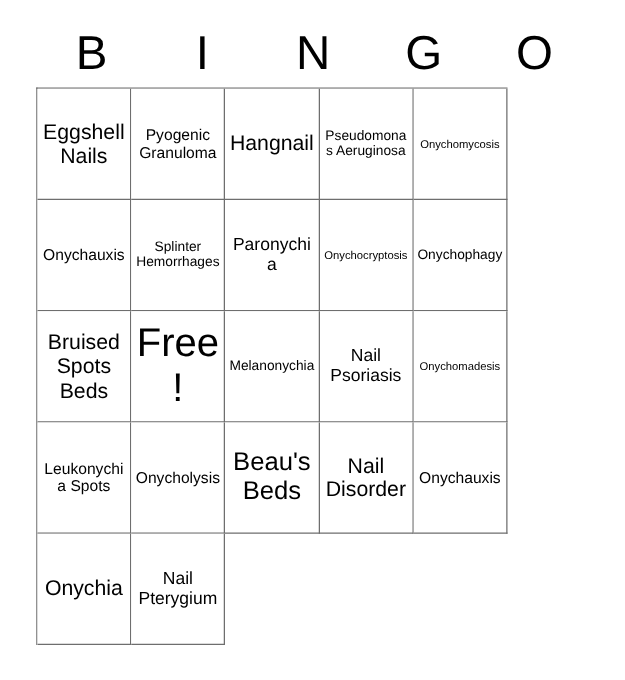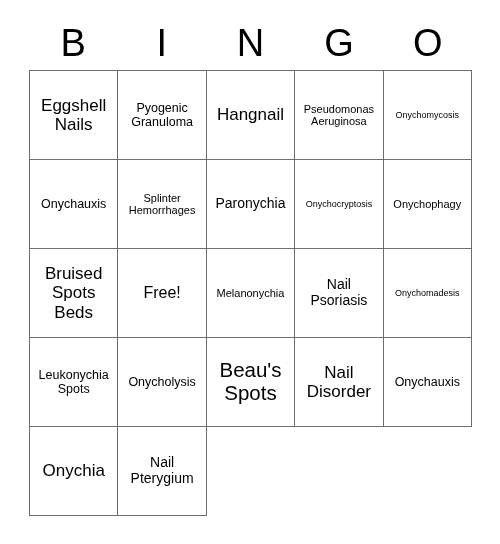--- a/index.html
+++ b/index.html
@@ -37,21 +37,21 @@
     font-weight: normal;
     line-height: 1;
     letter-spacing: 0px;
     color: #000000;
     -webkit-font-smoothing: antialiased;
   }
   #grid {
     position: absolute;
     left: 29px;
     top: 70px;
-    width: 443px;
+    width: 377px;
     height: 446px;
     display: grid;
     grid-template-columns: repeat(5, 1fr);
     grid-template-rows: repeat(5, 1fr);
     border-top: 1.5px solid #6e6e6e;
     border-left: 1.5px solid #6e6e6e;
     box-sizing: border-box;
     background: #ffffff;
   }
   .cell {
@@ -73,21 +73,21 @@
     color: #000000;
     word-wrap: break-word;
   }
   
   .s-xs  { font-size: 9px;  }
   .s-sm  { font-size: 11px; }
   .s-md  { font-size: 12.5px; }
   .s-lg  { font-size: 14px; }
   .s-xl  { font-size: 17px; }
   .s-xxl { font-size: 20.5px; }
-  .s-free{ font-size: 16px; }
+  .s-free{ font-size: 32px; }
 </style>
 </head>
 <body>
 
 <div id="card">
 
   <div id="header-row">
     <div class="header-letter">B</div>
     <div class="header-letter">I</div>
     <div class="header-letter">N</div>
@@ -146,21 +146,21 @@
         <span class="cell-text s-xs">Onychomadesis</span>
       </div>
     <div class="cell">
         <span class="cell-text s-md">Leukonychia Spots</span>
       </div>
     <div class="cell">
         <span class="cell-text s-md">Onycholysis</span>
       </div>
 
     <div class="cell">
-        <span class="cell-text s-xxl">Beau's Spots</span>
+        <span class="cell-text s-xxl">Beau's Beds</span>
       </div>
     <div class="cell">
         <span class="cell-text s-xl">Nail Disorder</span>
       </div>
     <div class="cell">
         <span class="cell-text s-md">Onychauxis</span>
       </div>
     <div class="cell">
         <span class="cell-text s-xl">Onychia</span>
       </div>

